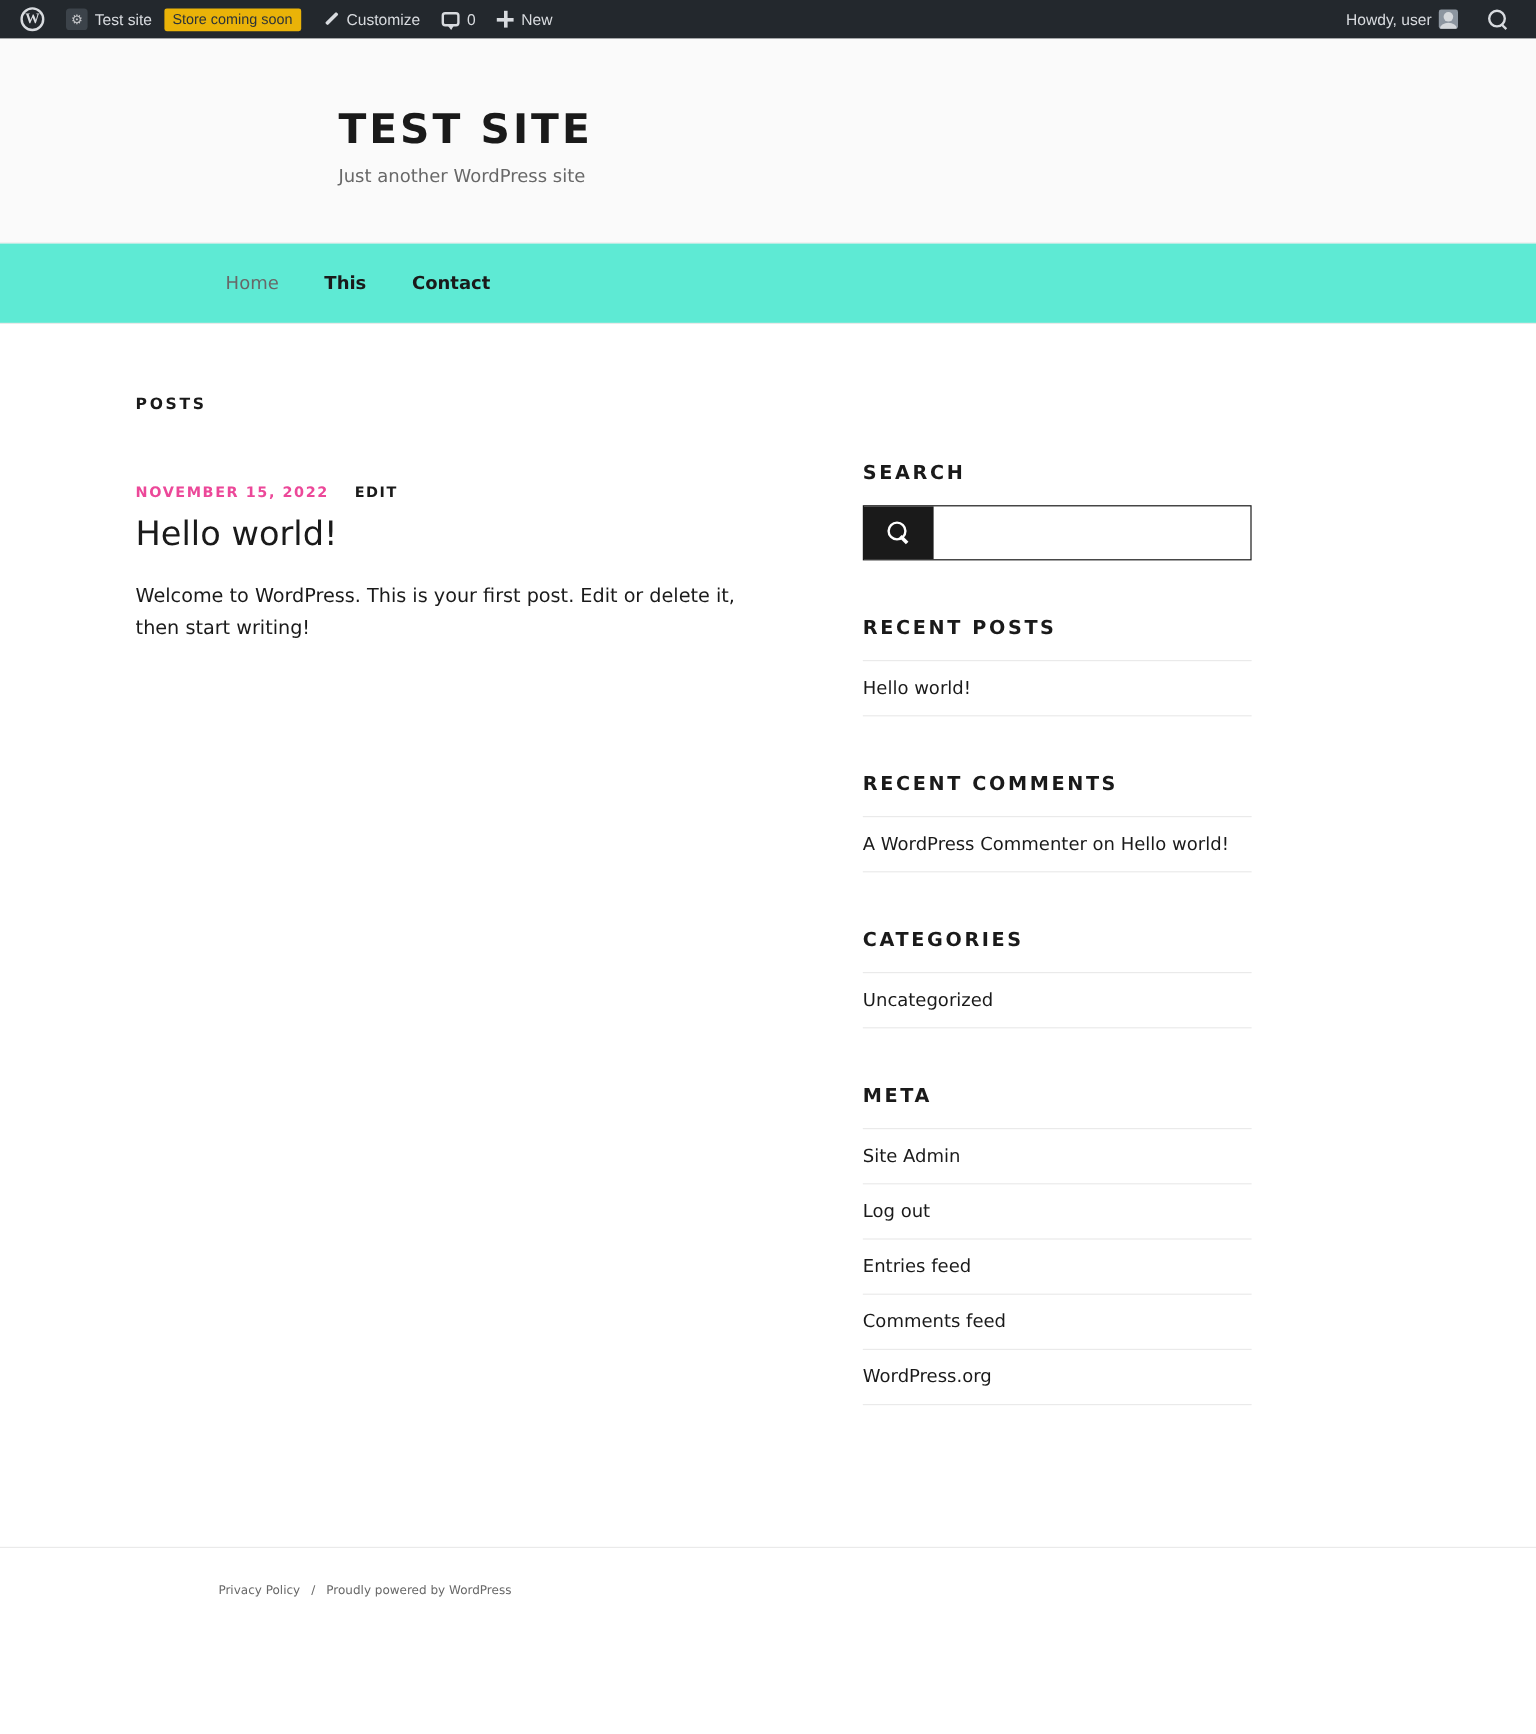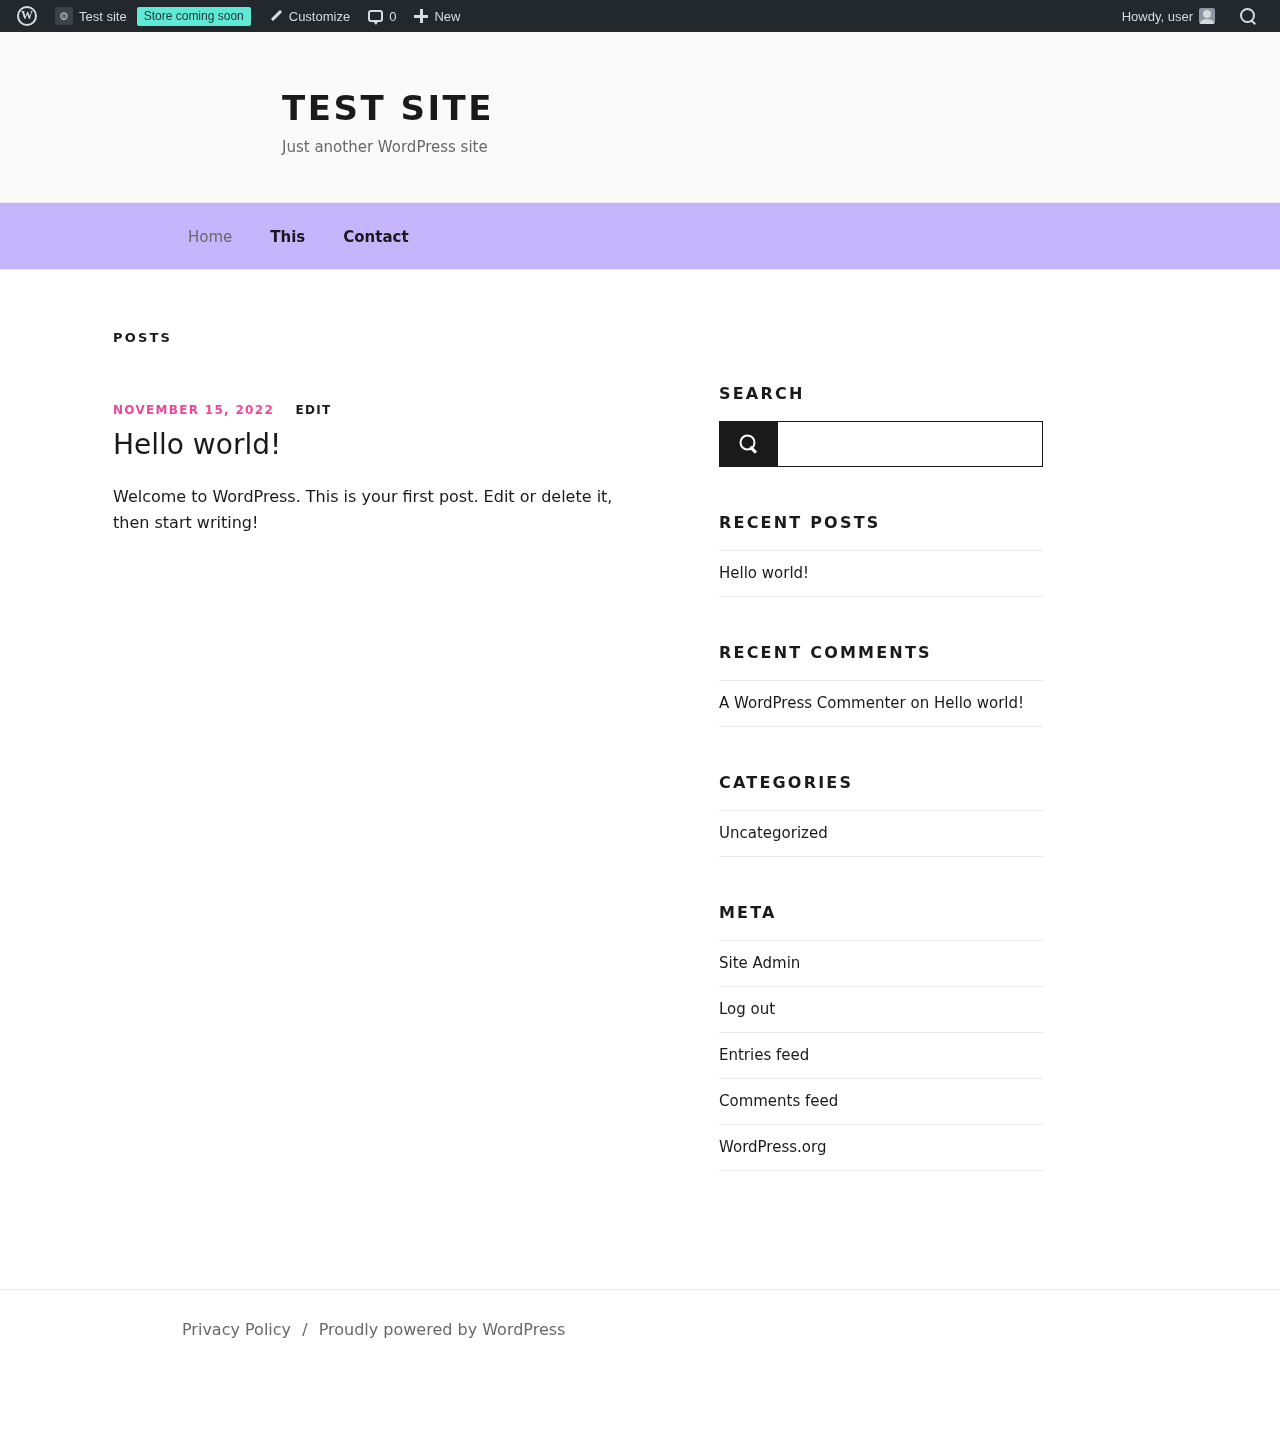--- a/index.html
+++ b/index.html
@@ -55,21 +55,21 @@
     width: 18px; height: 18px;
     border-radius: 3px;
     background: #3c434a;
     display: inline-flex;
     align-items: center;
     justify-content: center;
     color: #c3c4c7;
     font-size: 11px;
   }
   .store-badge {
-    background: #5eead4;
+    background: #eab308;
     color: #2c3338;
     border-radius: 2px;
     padding: 1px 7px;
     font-size: 12px;
     margin-left: 4px;
     line-height: 17px;
     text-align: center;
   }
   .pencil-icon {
     display: inline-block;
@@ -192,21 +192,21 @@
   .site-description {
     font-size: 15px;
     color: #686868;
     margin: 0;
     font-family: "DejaVu Sans", sans-serif;
   }
 
   
   .site-nav {
     border-bottom: 1px solid #eaeaea;
-    background: #c4b5fd;
+    background: #5eead4;
     height: 67px;
   }
   .nav-list {
     display: flex;
     align-items: center;
     height: 67px;
     list-style: none;
     margin: 0;
     padding: 0 0 0 188px;
     gap: 38px;
@@ -356,21 +356,21 @@
   .widget ul li .sep { color: #1a1a1a; }
 
   
   .site-footer {
     border-top: 1px solid #eaeaea;
     margin-top: 72px;
     padding: 30px 0;
   }
   .footer-inner {
     padding-left: 182px;
-    font-size: 16px;
+    font-size: 10px;
     color: #686868;
     font-family: "DejaVu Sans", sans-serif;
   }
   .footer-inner a { color: #686868; text-decoration: none; }
   .footer-sep { margin: 0 6px; }
 </style>
 </head>
 <body>
 
 <div class="adminbar">

